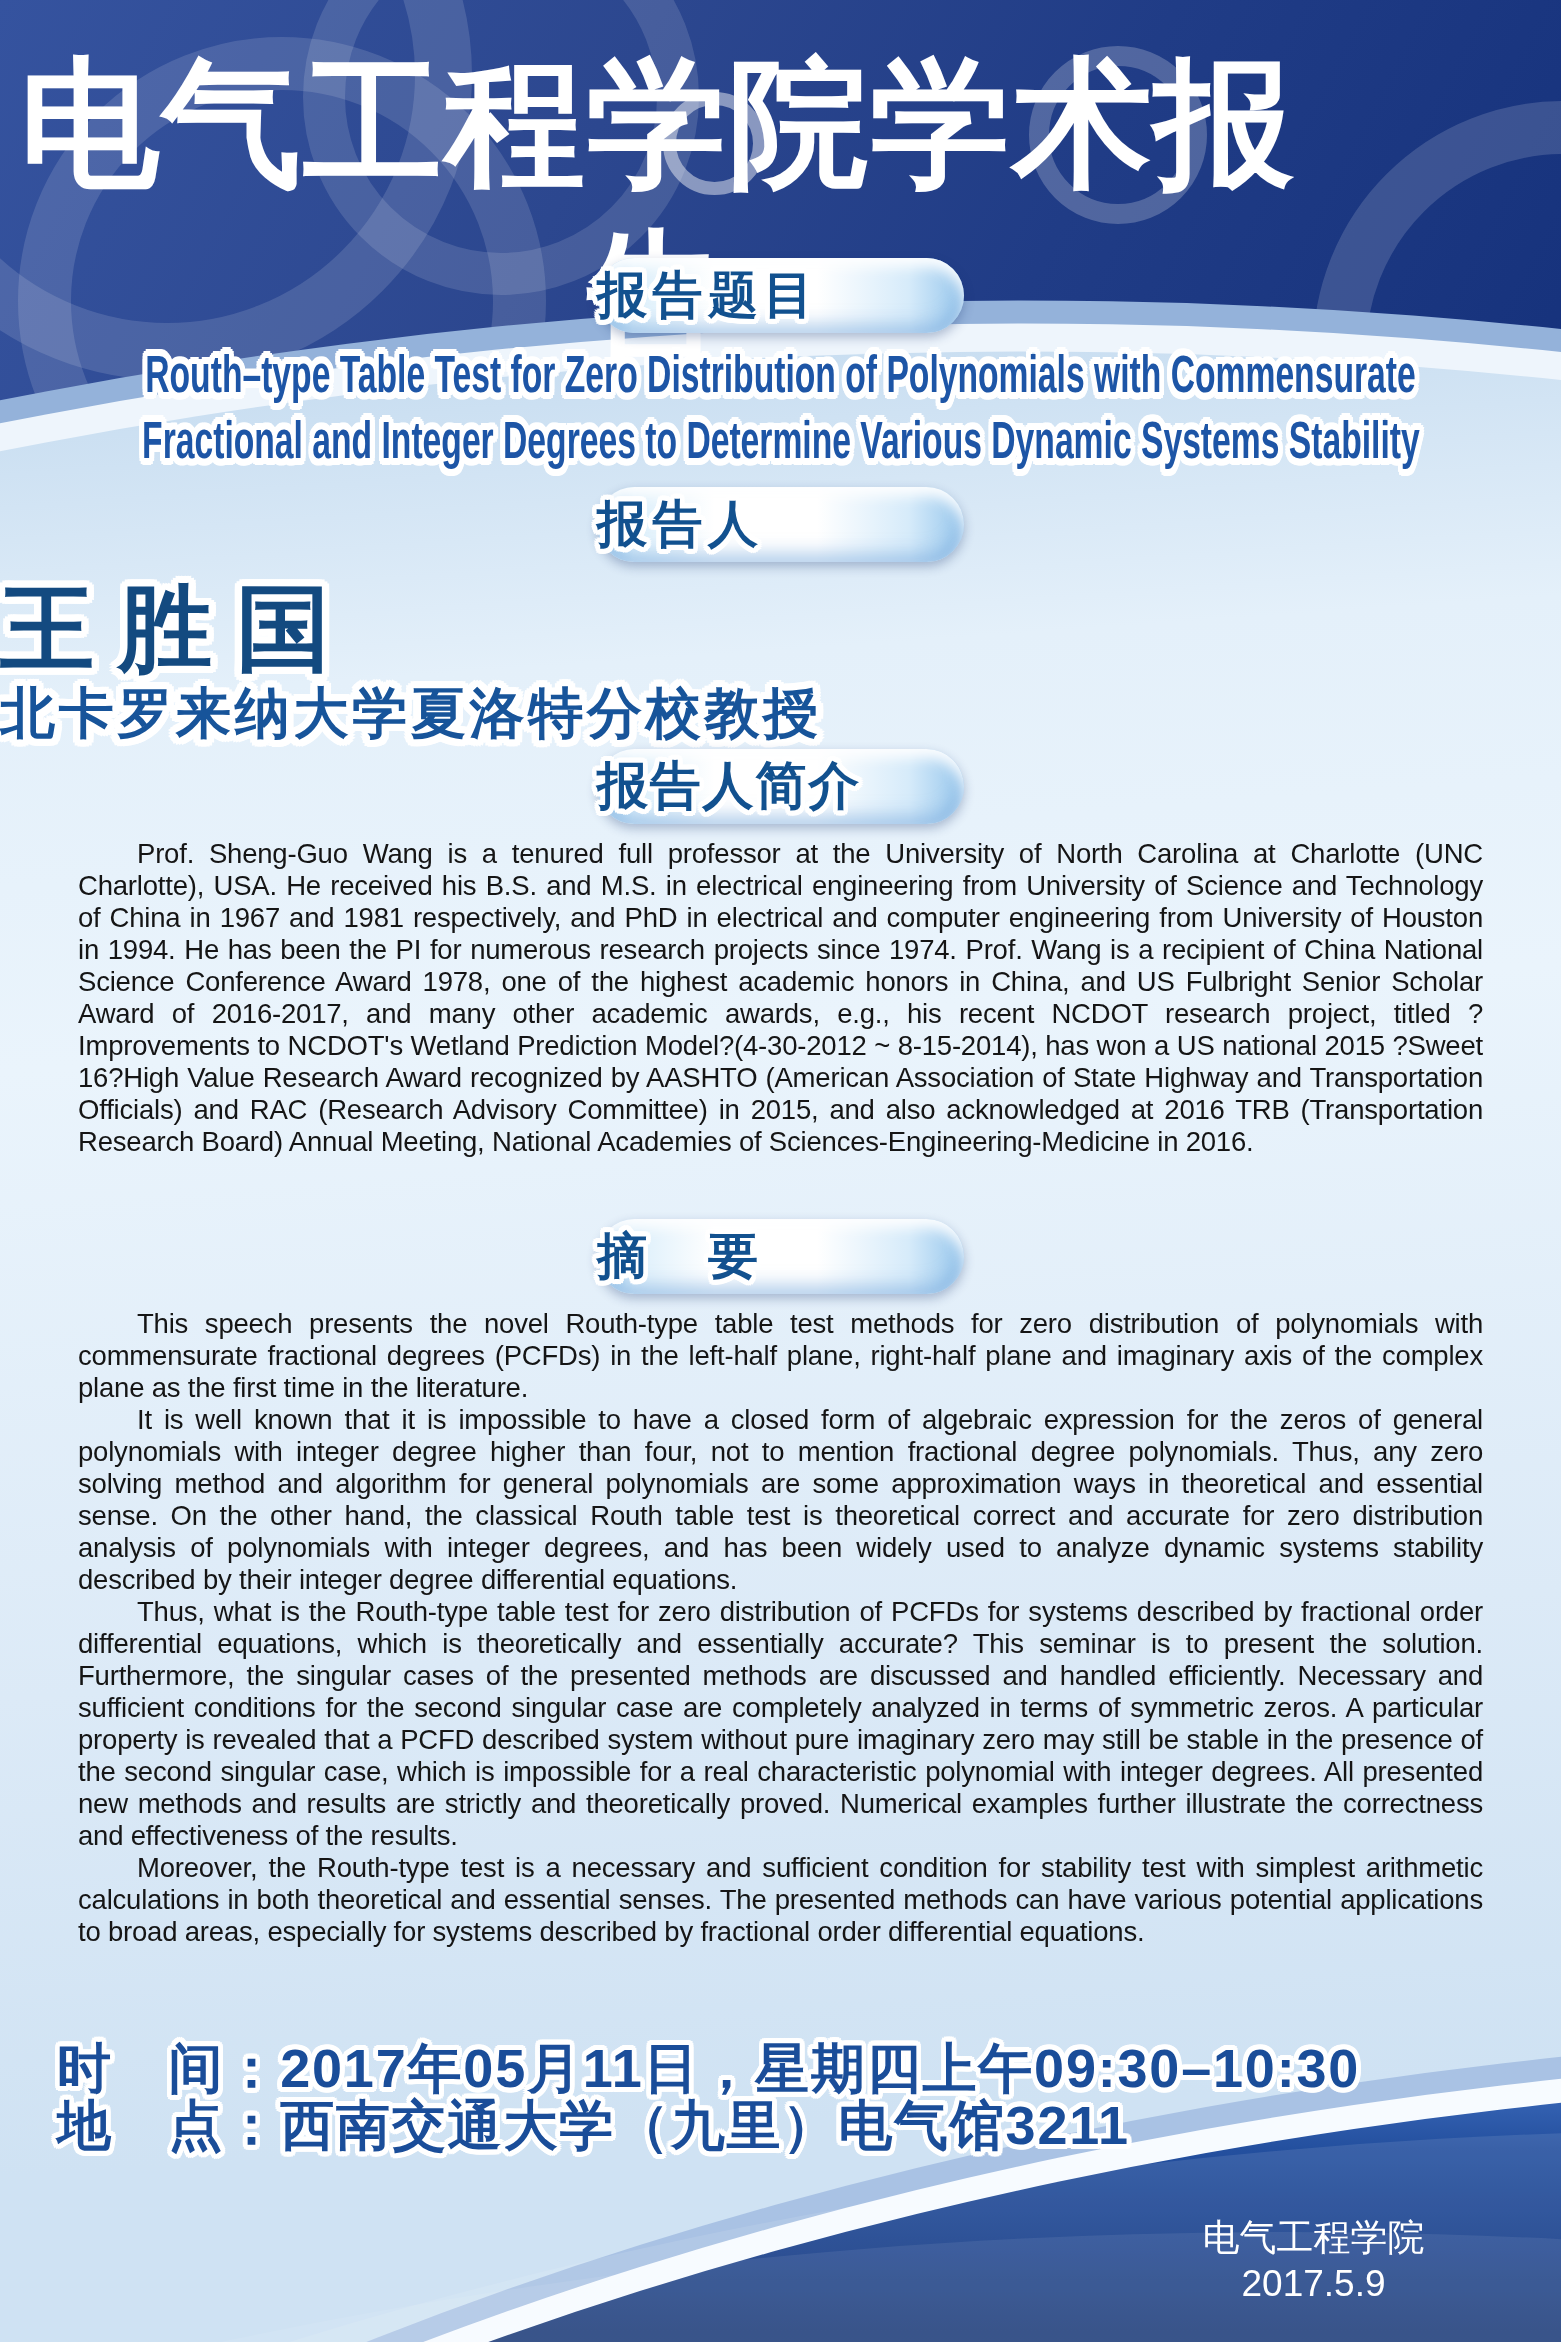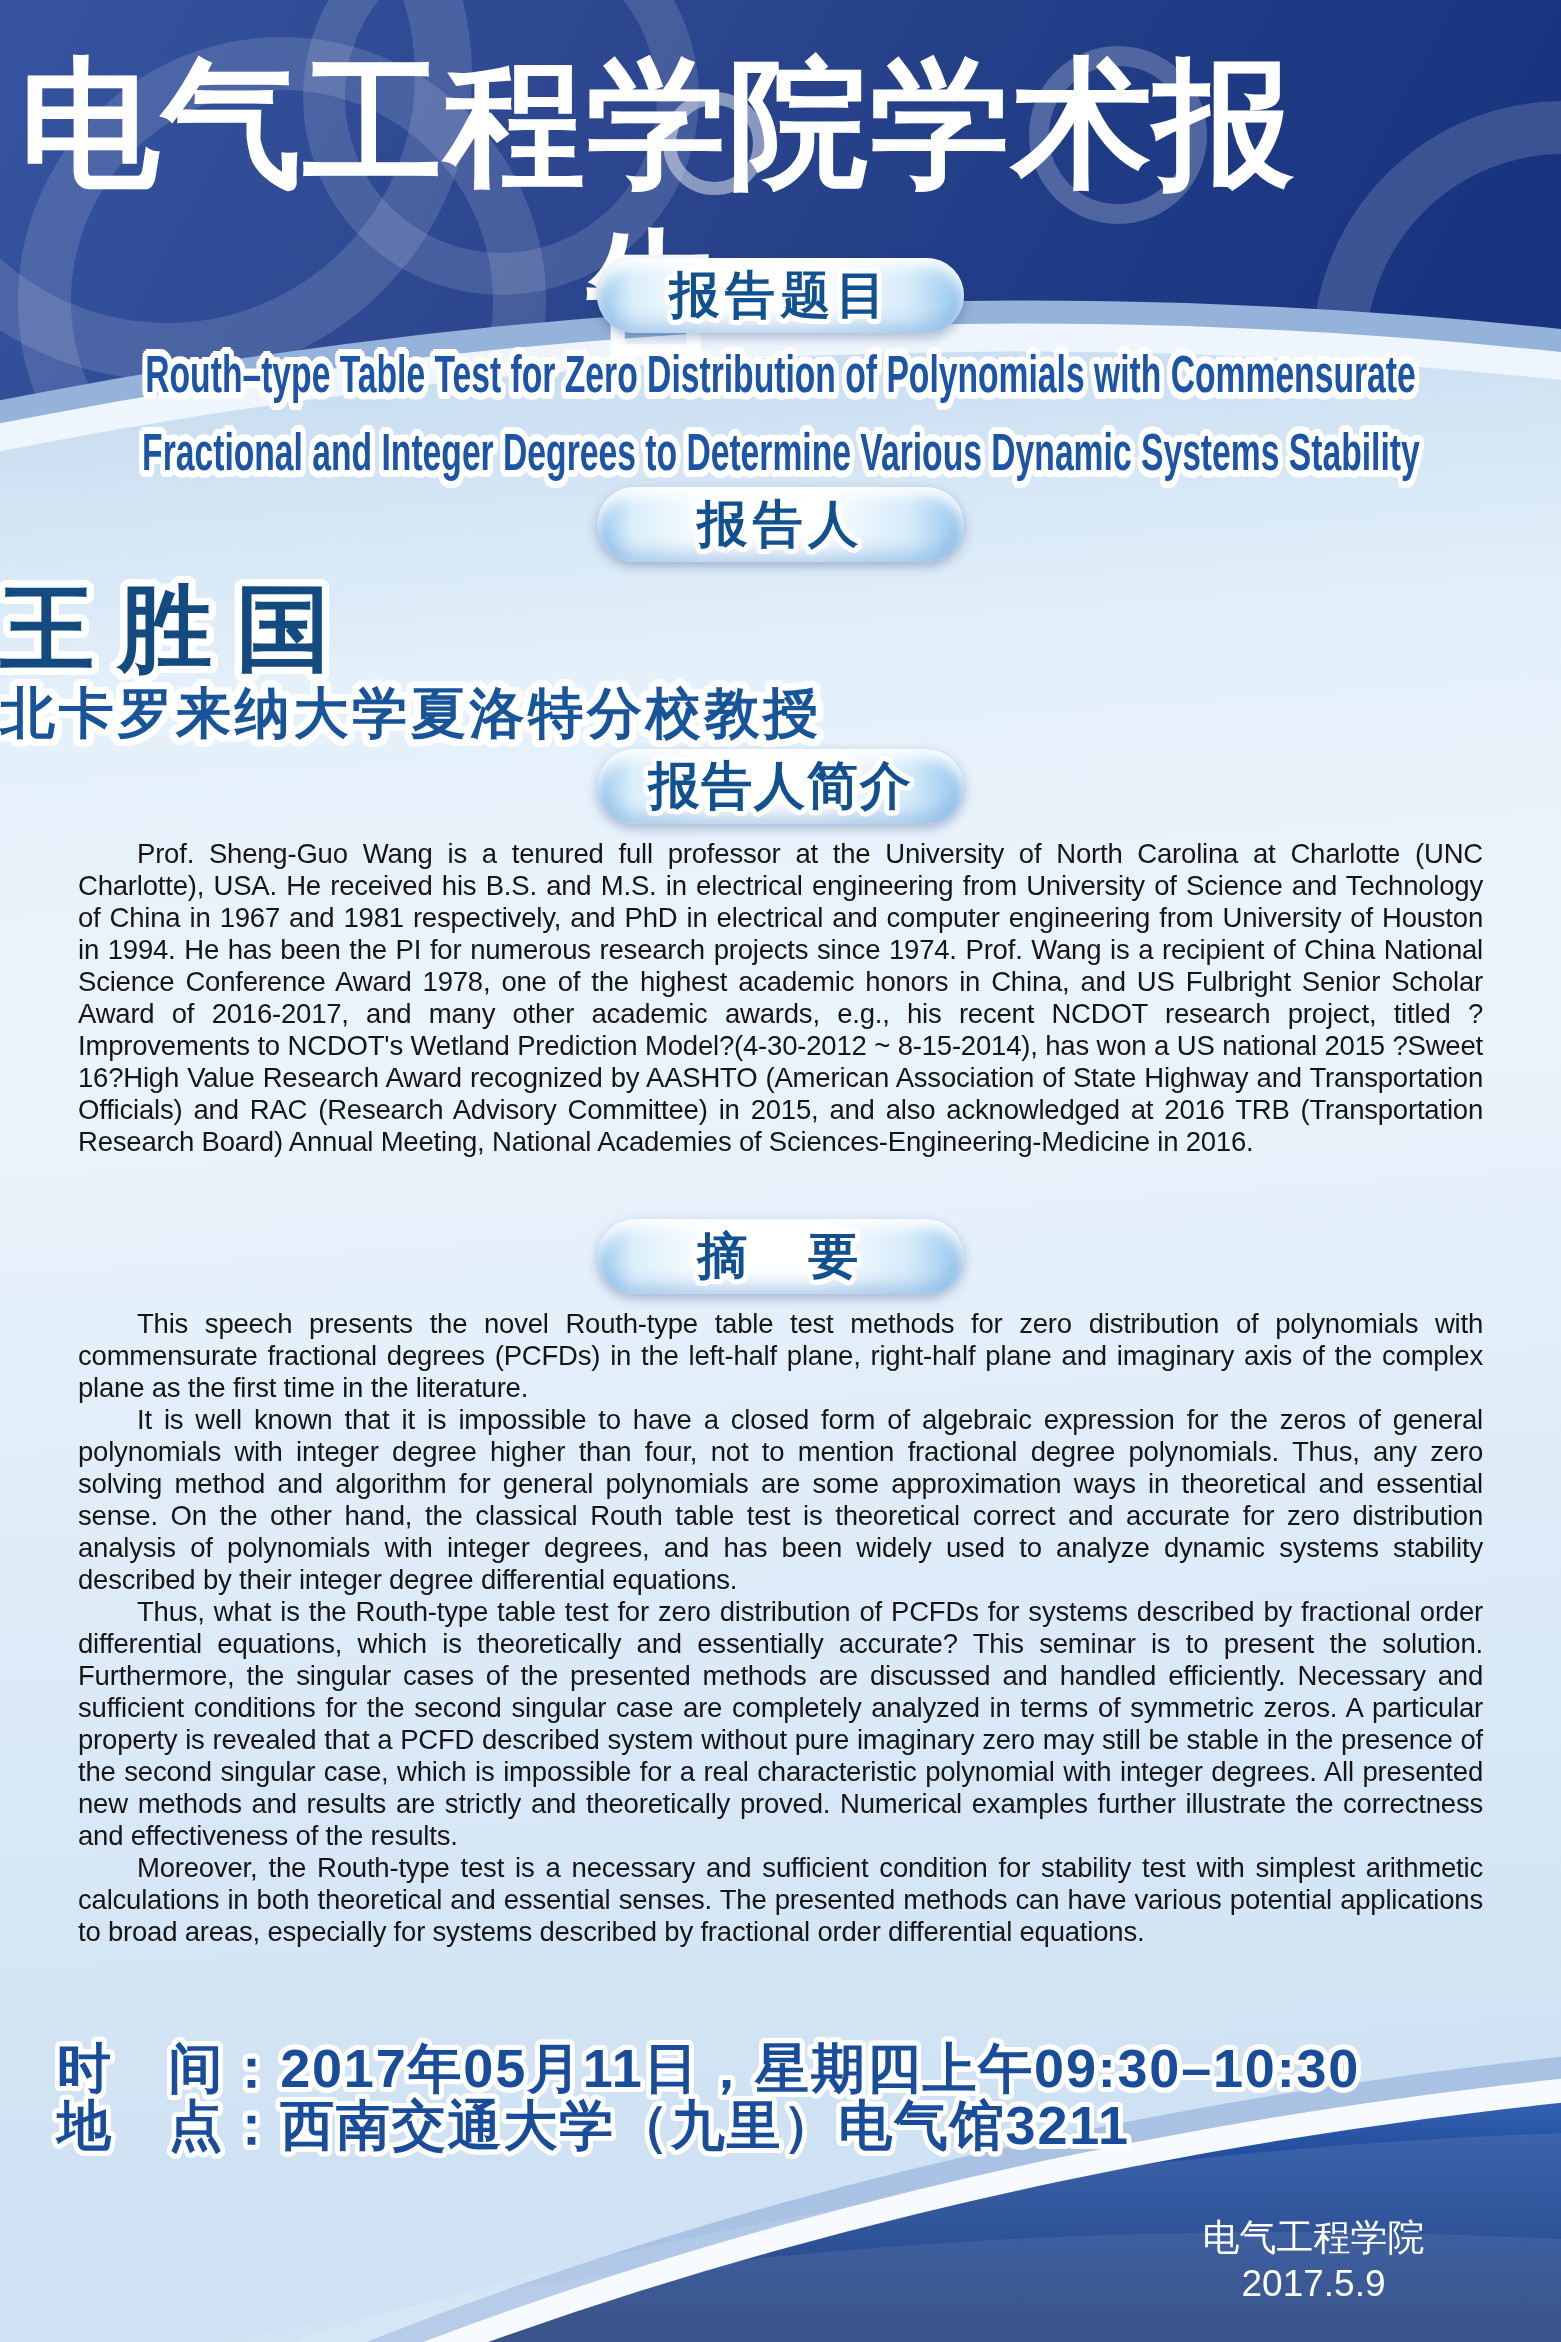--- a/index.html
+++ b/index.html
@@ -47,33 +47,33 @@
      4.6px 1.8px #fff,-4.6px 1.8px #fff,4.6px -1.8px #fff,-4.6px -1.8px #fff;}
   
   .header-title{
     position:absolute; top:37px; left:0; width:1315px; z-index:10;
     text-align:center; color:#ffffff; font-size:140px; line-height:174px;
     font-weight:900; letter-spacing:1.8px; margin:0;
   }
   
   .pill{
     position:absolute; left:597px; width:367px; height:75px; z-index:10;
-    border-radius:39px; display:flex; align-items:center; justify-content:center;
+    border-radius:39px; display:flex; align-items:center; 
     background:linear-gradient(90deg,#9ccbee 0%,#dcEFfb 10%,#ffffff 32%,#ffffff 60%,#d6ebfa 85%,#96c6ec 100%);
     box-shadow:inset 0 9.2px 13px rgba(255,255,255,0.95), inset 0 -9.2px 16.5px rgba(120,170,220,0.55),
                0 4.6px 11px rgba(20,50,110,0.30);
   }
   .pill span{font-weight:900; color:#12518f; letter-spacing:5.5px;}
   .pill-title{top:258px;} .pill-title span{font-size:50px;}
   .pill-speaker{top:487px;} .pill-speaker span{font-size:50px;}
   .pill-bio{top:749px;} .pill-bio span{font-size:51px; letter-spacing:1.8px;}
   .pill-abstract{top:1219px;} .pill-abstract span{font-size:50px;}
   
   .talk-title{position:absolute; top:342px; left:0; width:1561px; z-index:10;
-    display:flex; flex-direction:column; align-items:center; color:#1d55a6; font-weight:bold;gap:12px;}
+    display:flex; flex-direction:column; align-items:center; color:#1d55a6; font-weight:bold;}
   .tline{white-space:nowrap; font-size:51px; line-height:66px; transform:scaleX(0.66);}
   
   .speaker-name{position:absolute; top:579px; left:0; width:1561px; z-index:10; 
     font-size:94px; line-height:99px; font-weight:900; color:#134a80; letter-spacing:24px; margin:0;}
   .speaker-affiliation{position:absolute; top:680px; left:0; width:1561px; z-index:10; text-align:left;
     font-size:55px; line-height:66px; font-weight:bold; color:#17549a; letter-spacing:3.7px;}
   
   .body-text{position:absolute; left:78px; right:78px; z-index:10; margin:0;
     color:#151515; font-size:27.5px; line-height:32px; letter-spacing:-0.2px;
     text-align:justify;}

